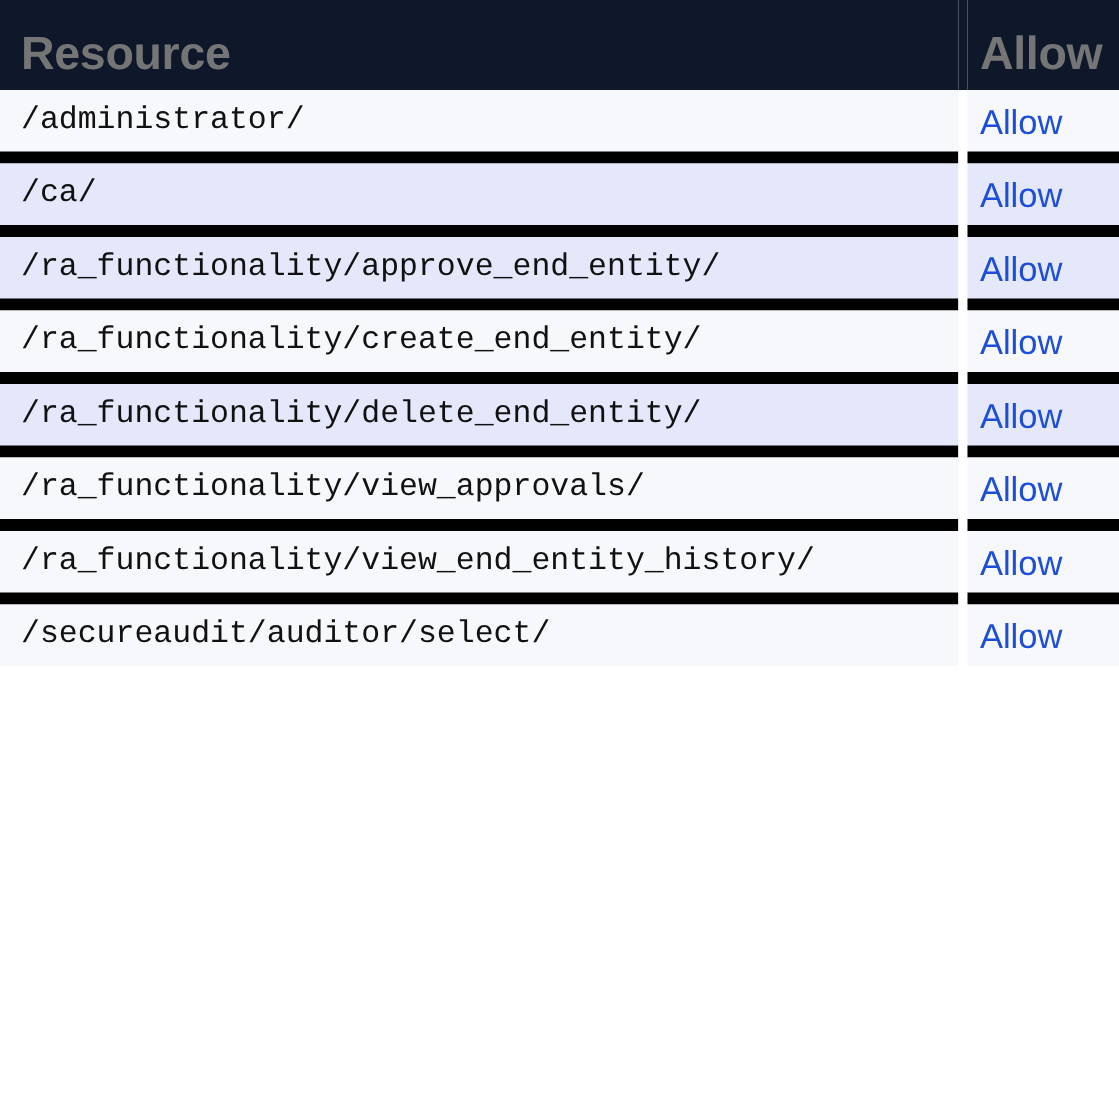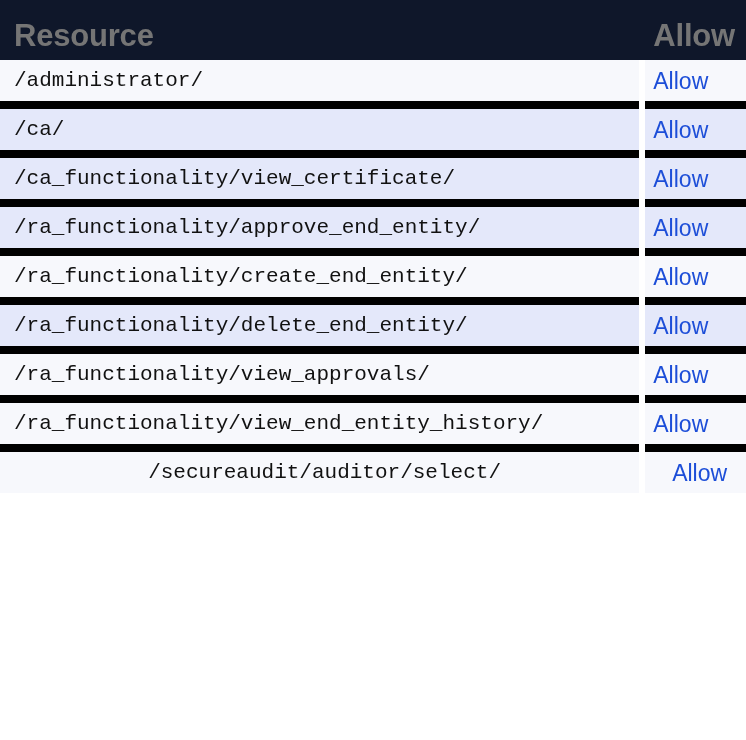--- a/index.html
+++ b/index.html
@@ -49,21 +49,21 @@
   th.col-rule     .hdr-text { padding-left: 8px;  }
   th.col-gap      .hdr-text { padding: 0; }
 
   
   tbody td {
     padding: 0;
     height: 41px;
     vertical-align: middle;
     border-bottom: 8px solid #000000;
   }
-  tbody tr:last-child td { border-bottom: 0; text-align: center; }
+  tbody tr:last-child td { border-bottom: 0; }
 
   td.cell-gap {
     background: #ffffff !important;
     border-bottom-color: #ffffff;
   }
 
   tbody tr.row-odd  td.cell-resource,
   tbody tr.row-odd  td.cell-rule  { background: #f7f8fc; }
   tbody tr.row-even td.cell-resource,
   tbody tr.row-even td.cell-rule  { background: #e4e8fa; }
@@ -126,29 +126,20 @@
         <td class="cell-resource">
           <span class="resource-text">/ca/</span>
         </td>
         <td class="cell-gap"></td>
         <td class="cell-rule">
           <span class="rule-text">Allow</span>
         </td>
       </tr>
       <tr class="row-even">
         <td class="cell-resource">
-          <span class="resource-text">/ca_functionality/view_certificate/</span>
-        </td>
-        <td class="cell-gap"></td>
-        <td class="cell-rule">
-          <span class="rule-text">Allow</span>
-        </td>
-      </tr>
-      <tr class="row-even">
-        <td class="cell-resource">
           <span class="resource-text">/ra_functionality/approve_end_entity/</span>
         </td>
         <td class="cell-gap"></td>
         <td class="cell-rule">
           <span class="rule-text">Allow</span>
         </td>
       </tr>
       <tr class="row-odd">
         <td class="cell-resource">
           <span class="resource-text">/ra_functionality/create_end_entity/</span>

